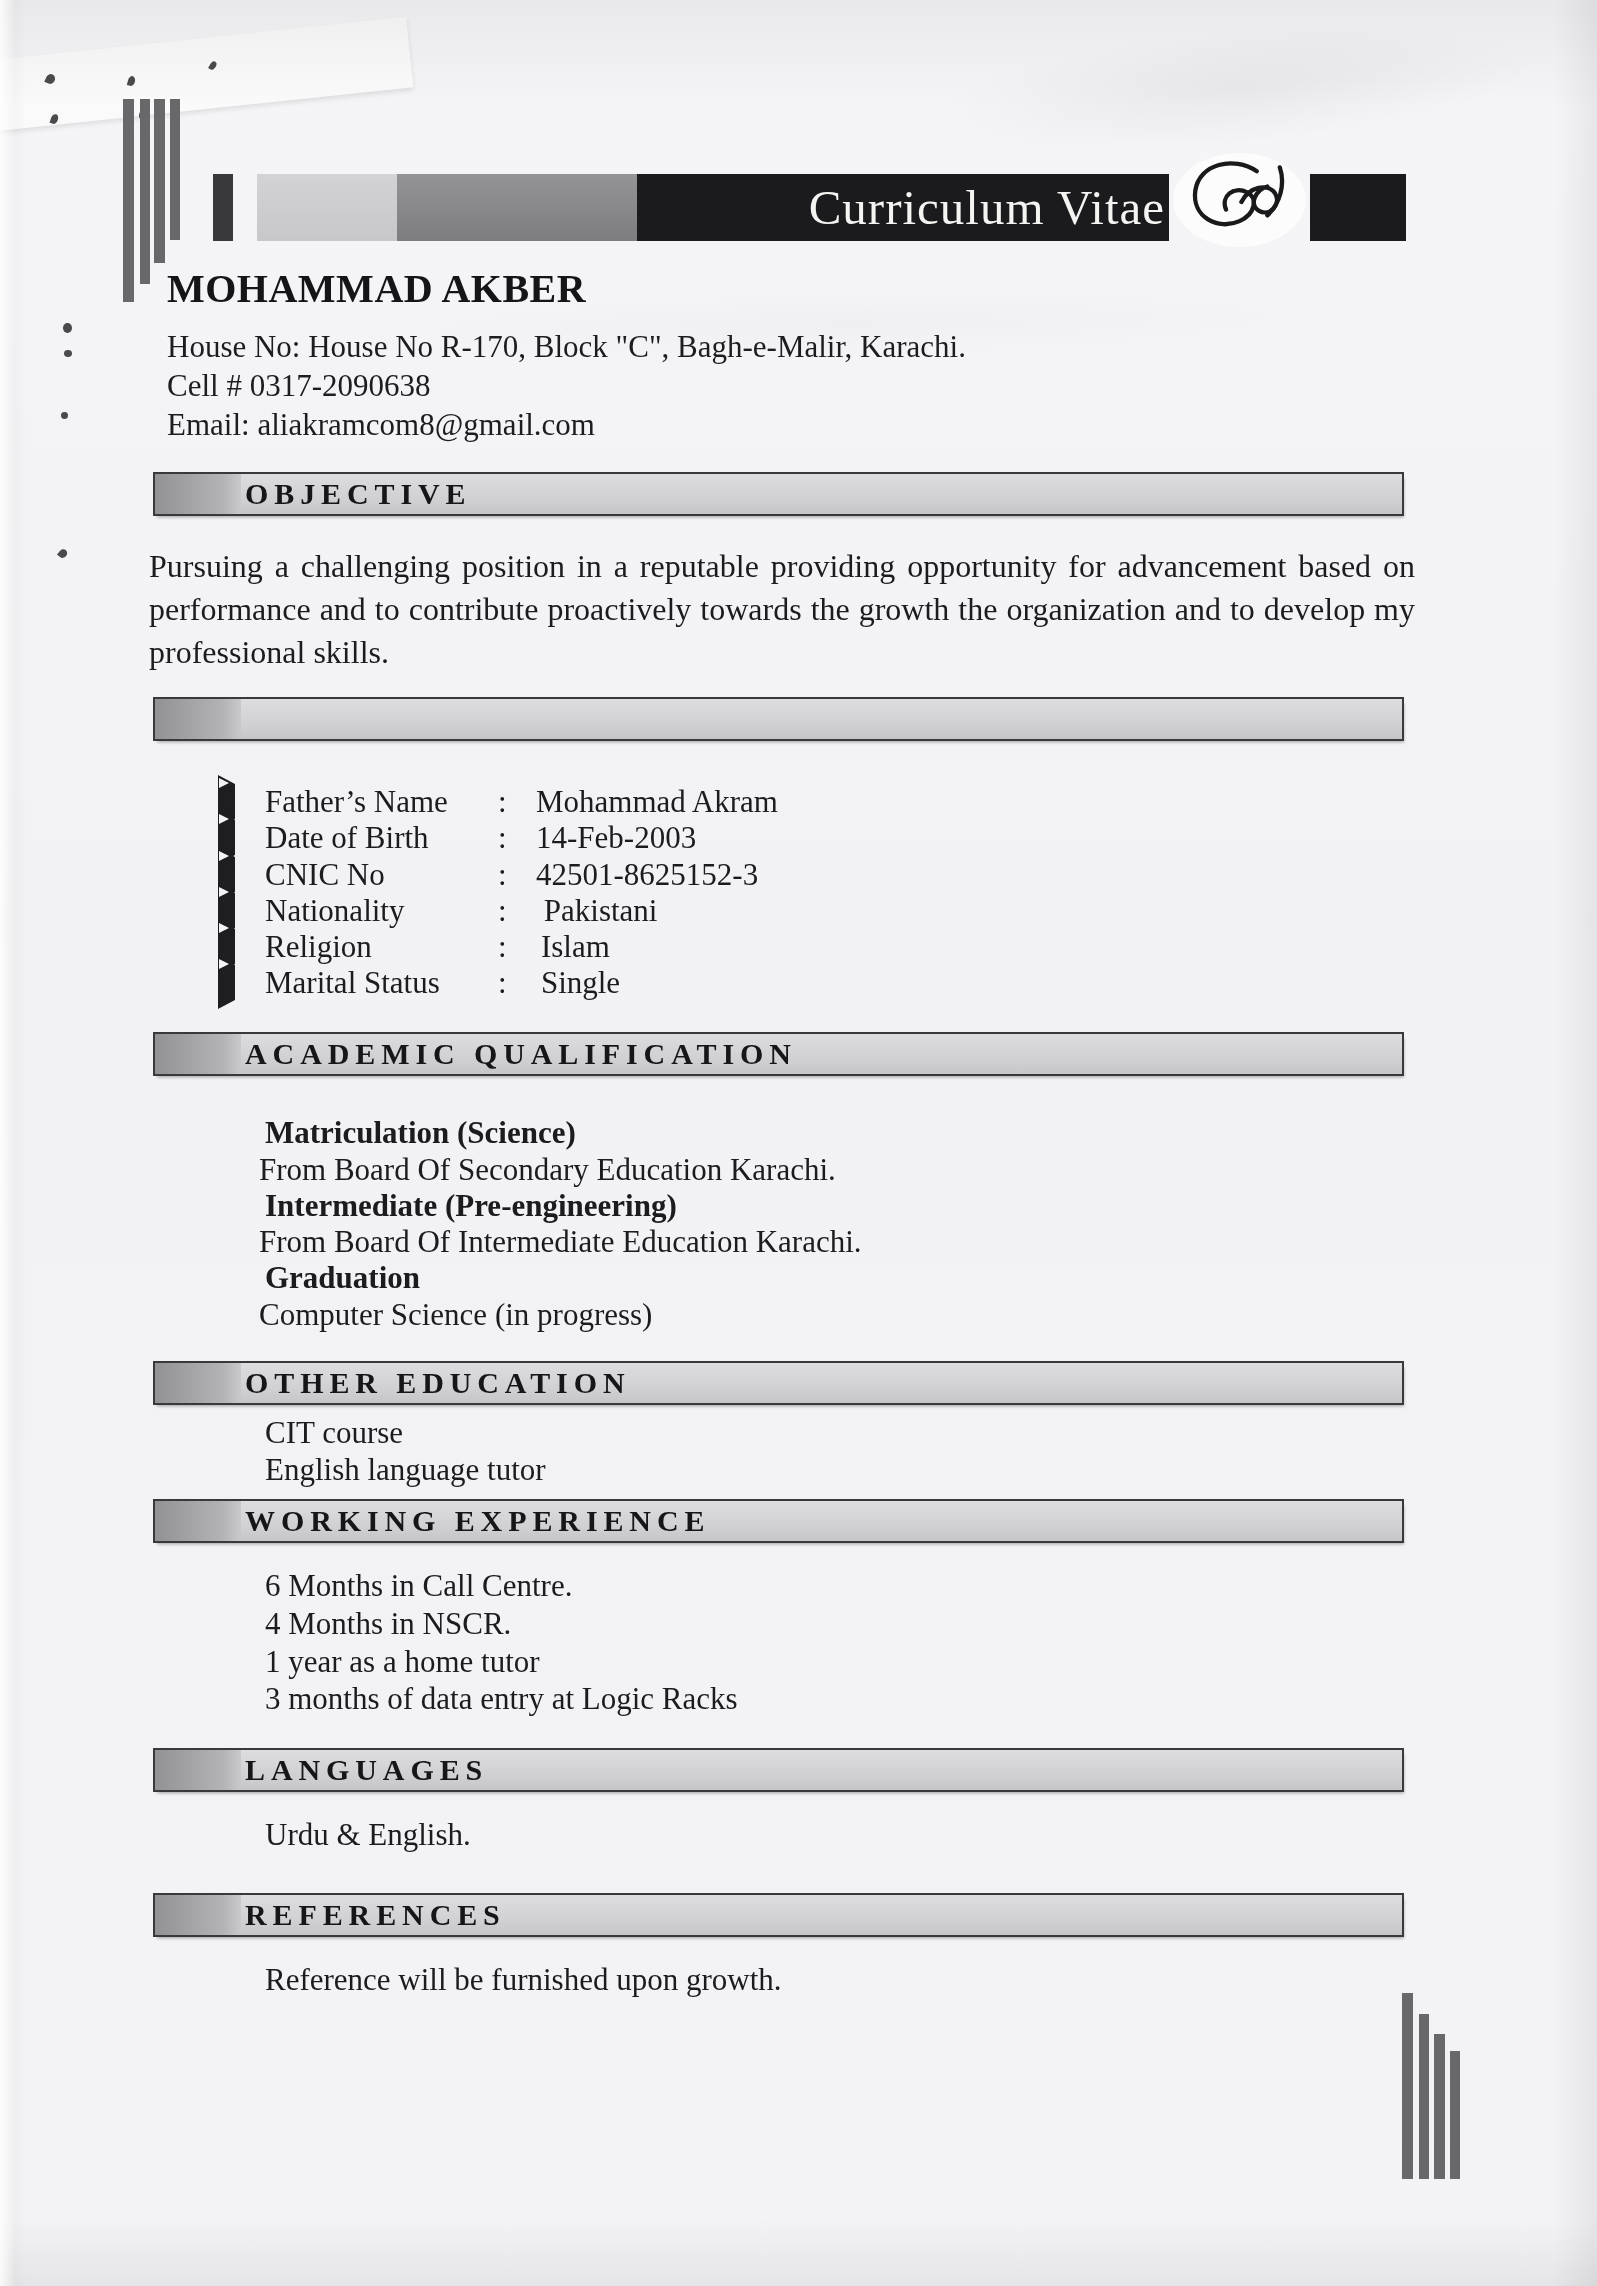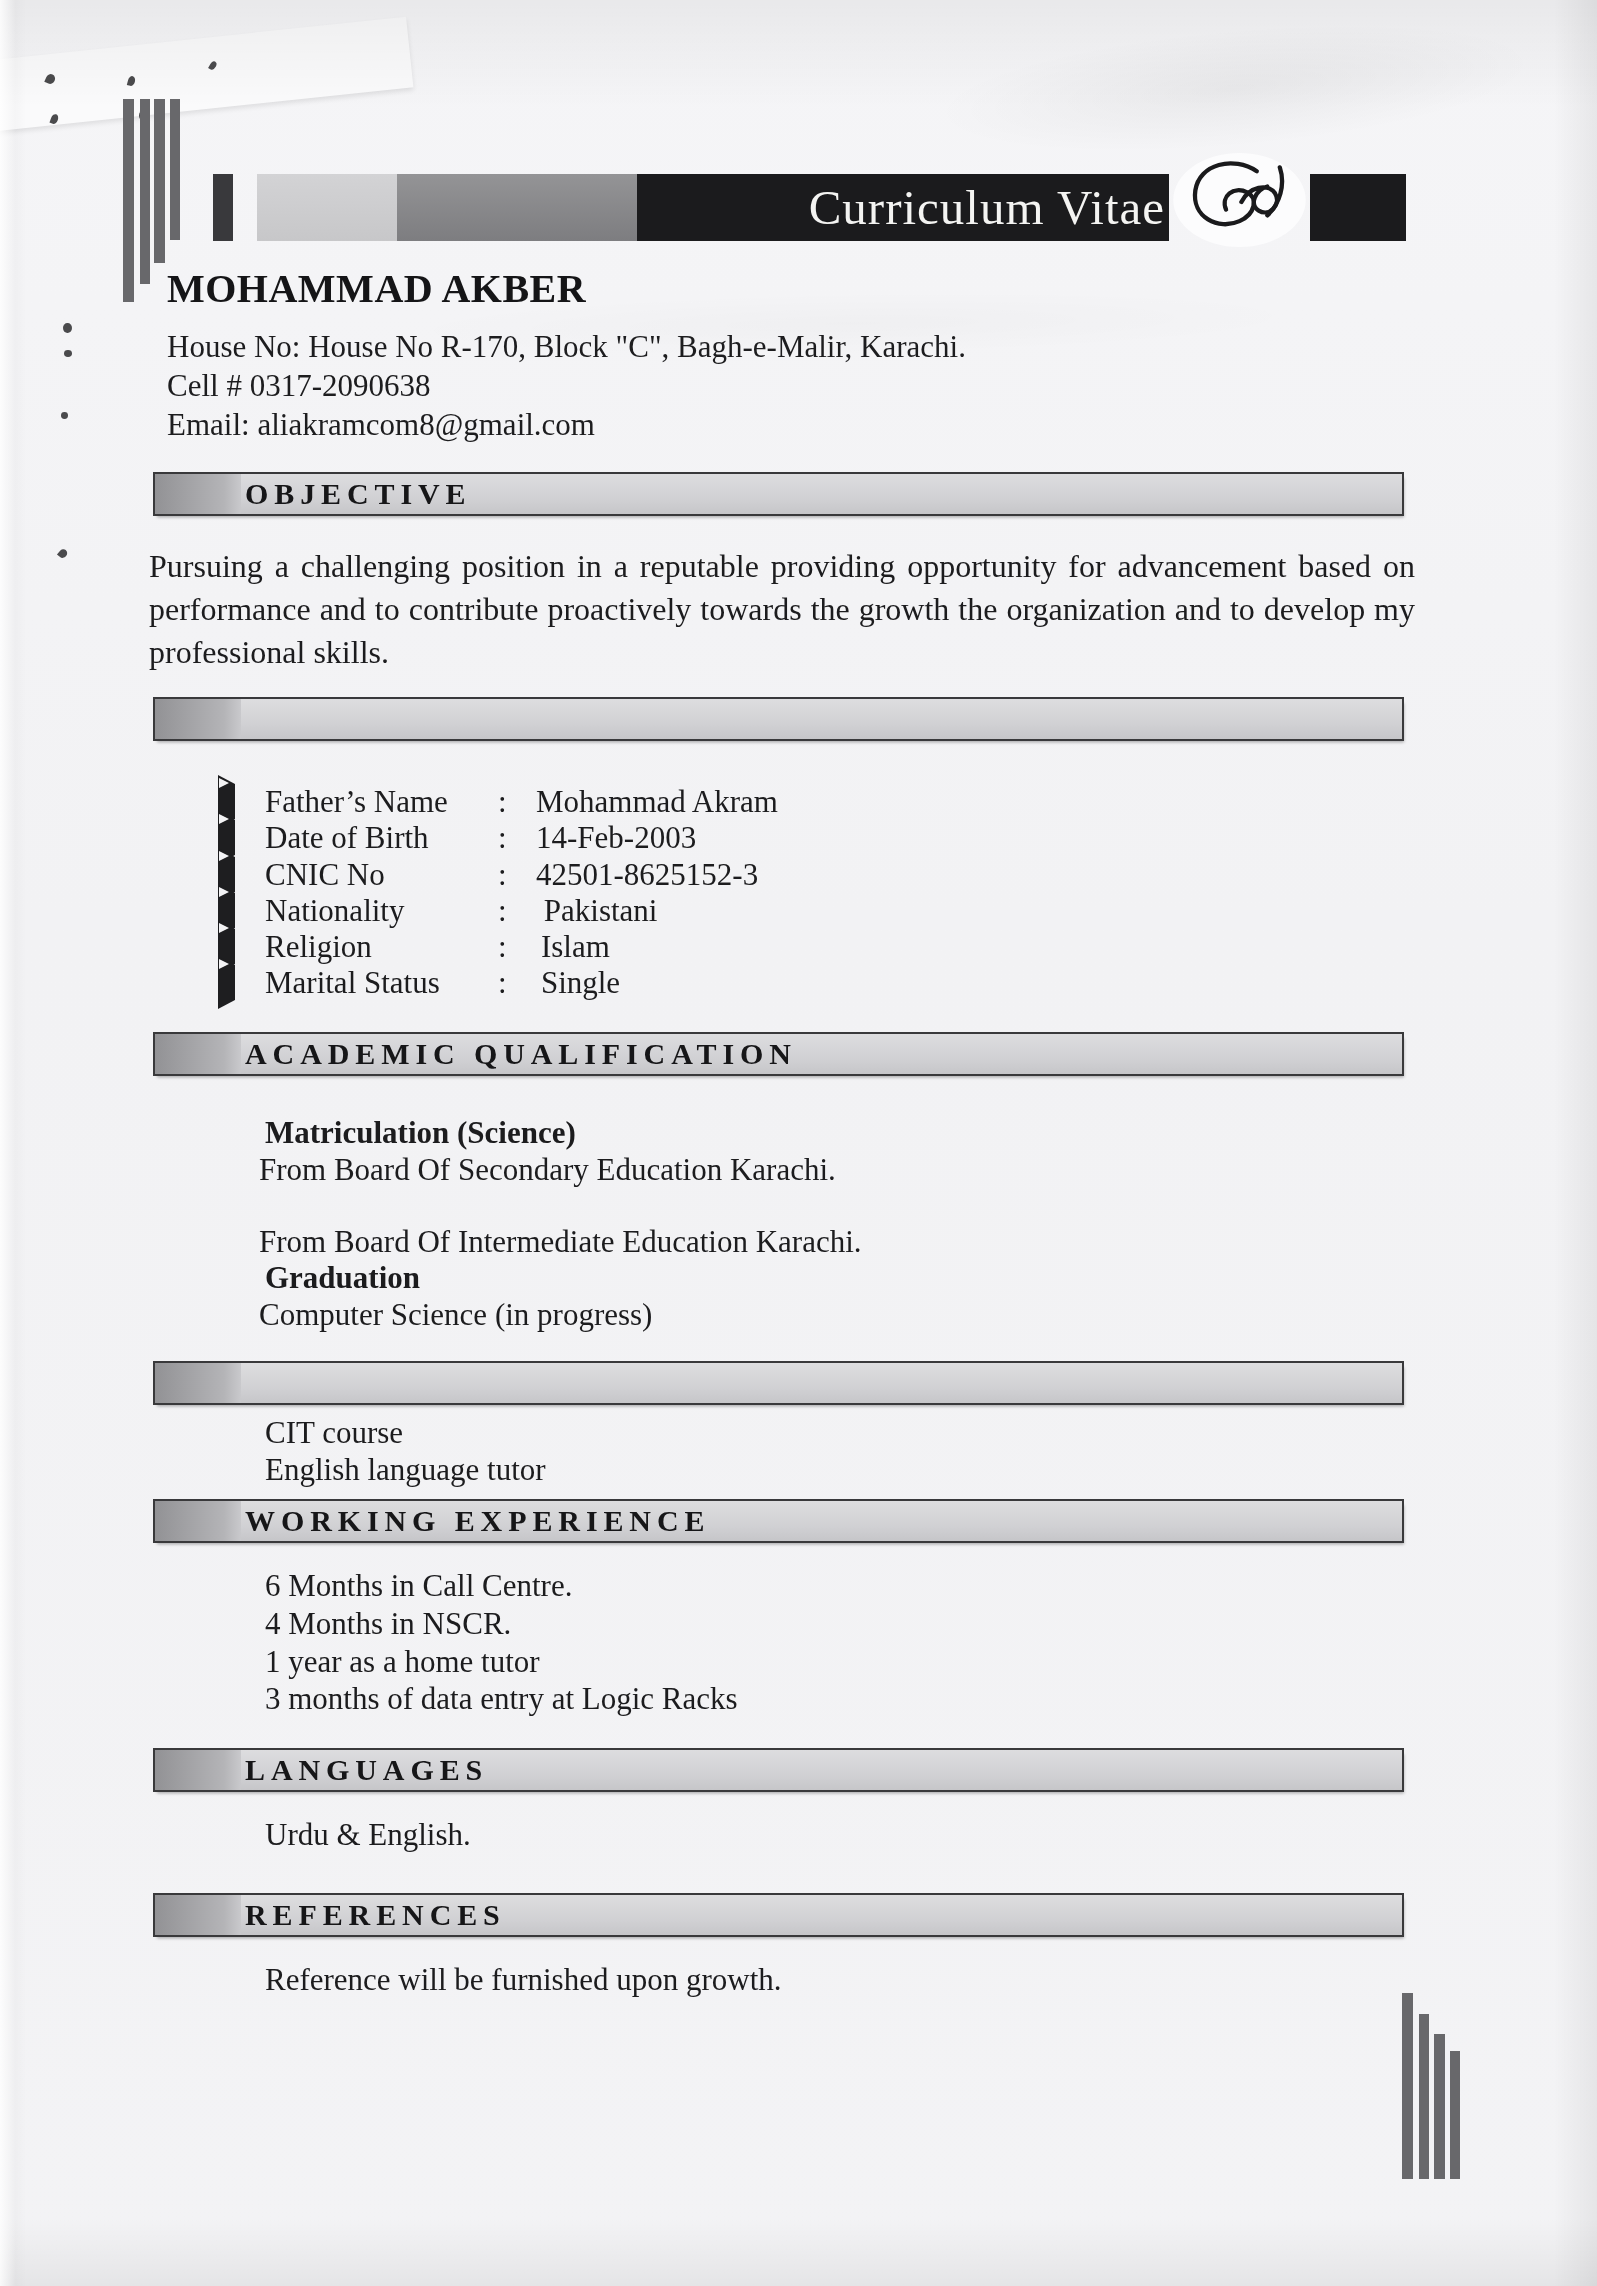--- a/index.html
+++ b/index.html
@@ -185,30 +185,35 @@
     <div class="accent"></div>
     <div class="stext">ACADEMIC QUALIFICATION</div>
   </div>
 
   <div class="row" style="top:1115px">
     <span class="bcell"><span class="sq-b"></span></span>
     <span class="btitle">Matriculation (Science)</span>
   </div>
   <div class="detail" style="top:1152px">From Board Of Secondary Education Karachi.</div>
 
+  <div class="row" style="top:1188px">
+    <span class="bcell"><span class="sq-b"></span></span>
+    <span class="btitle">Intermediate (Pre-engineering)</span>
+  </div>
   <div class="detail" style="top:1224px">From Board Of Intermediate Education Karachi.</div>
 
   <div class="row" style="top:1260px">
     <span class="bcell"><span class="sq-b"></span></span>
     <span class="btitle">Graduation</span>
   </div>
   <div class="detail" style="top:1297px">Computer Science (in progress)</div>
 
   <div class="secbar" style="top:1361px">
     <div class="accent"></div>
+    <div class="stext">OTHER EDUCATION</div>
   </div>
   <div class="row" style="top:1415px">
     <span class="bcell"><span class="sq-b"></span></span>
     <span>CIT course</span>
   </div>
   <div class="row" style="top:1452px">
     <span class="bcell"><span class="sq-b"></span></span>
     <span>English language tutor</span>
   </div>
 

